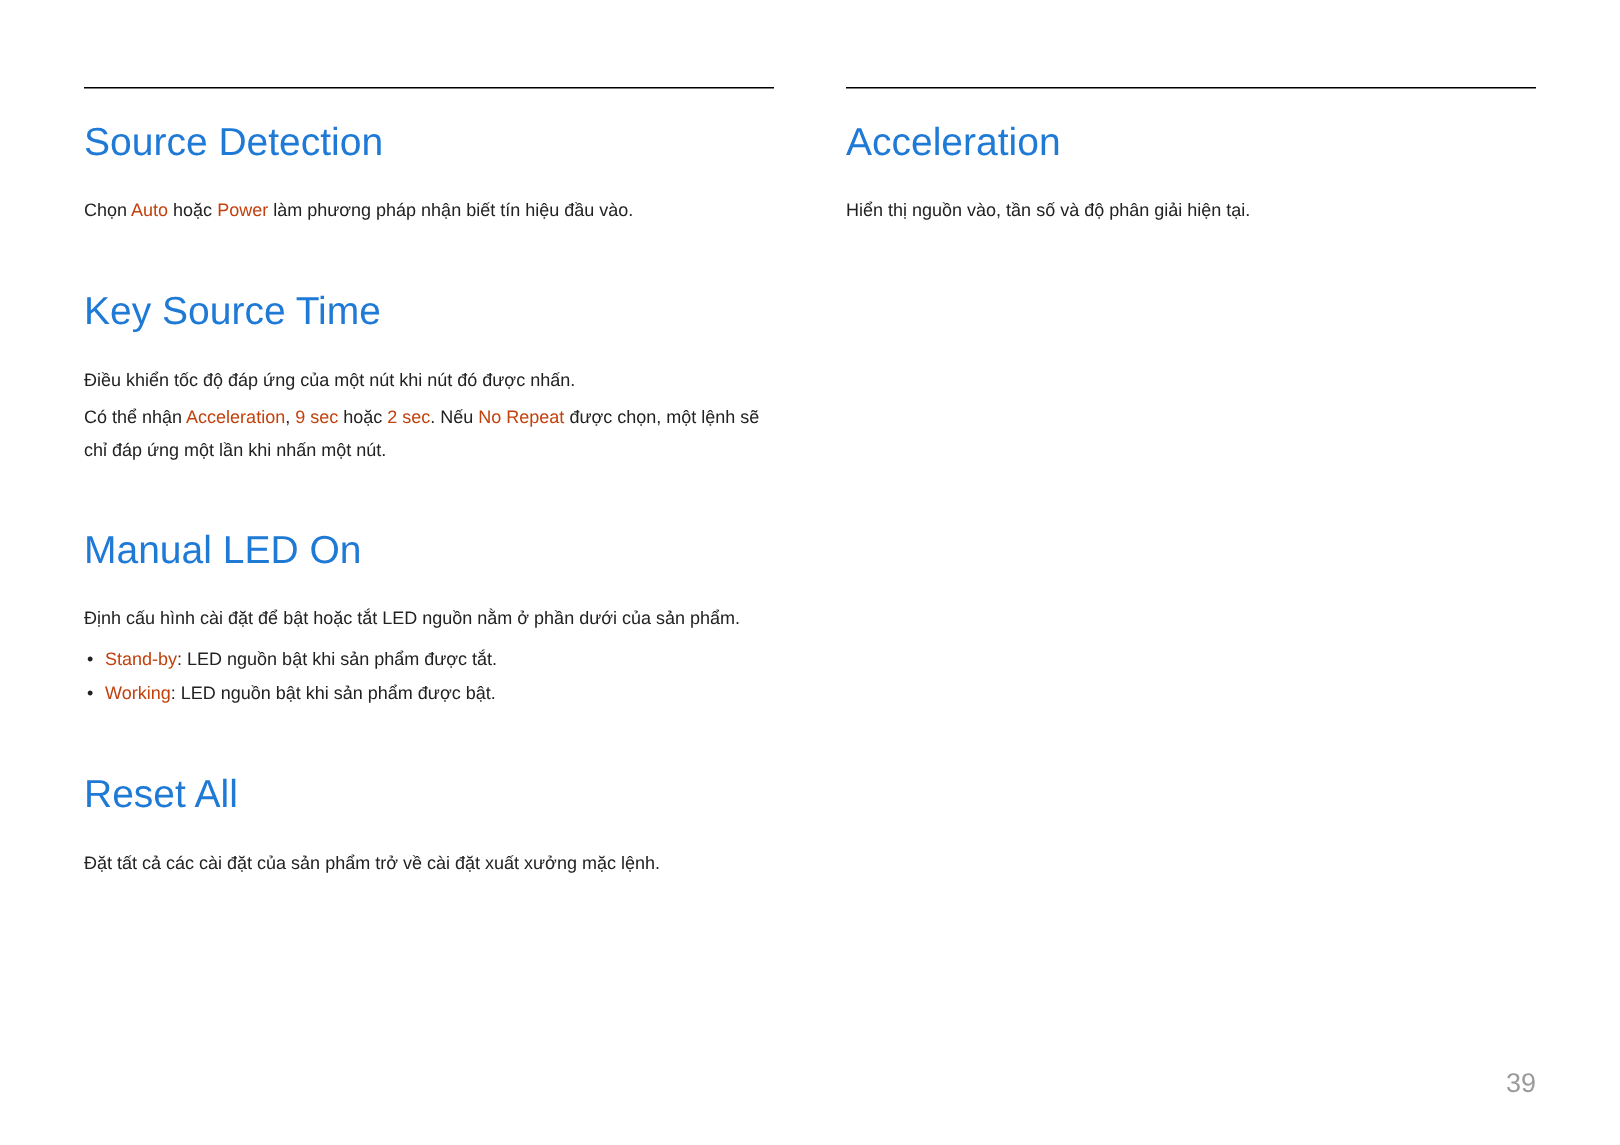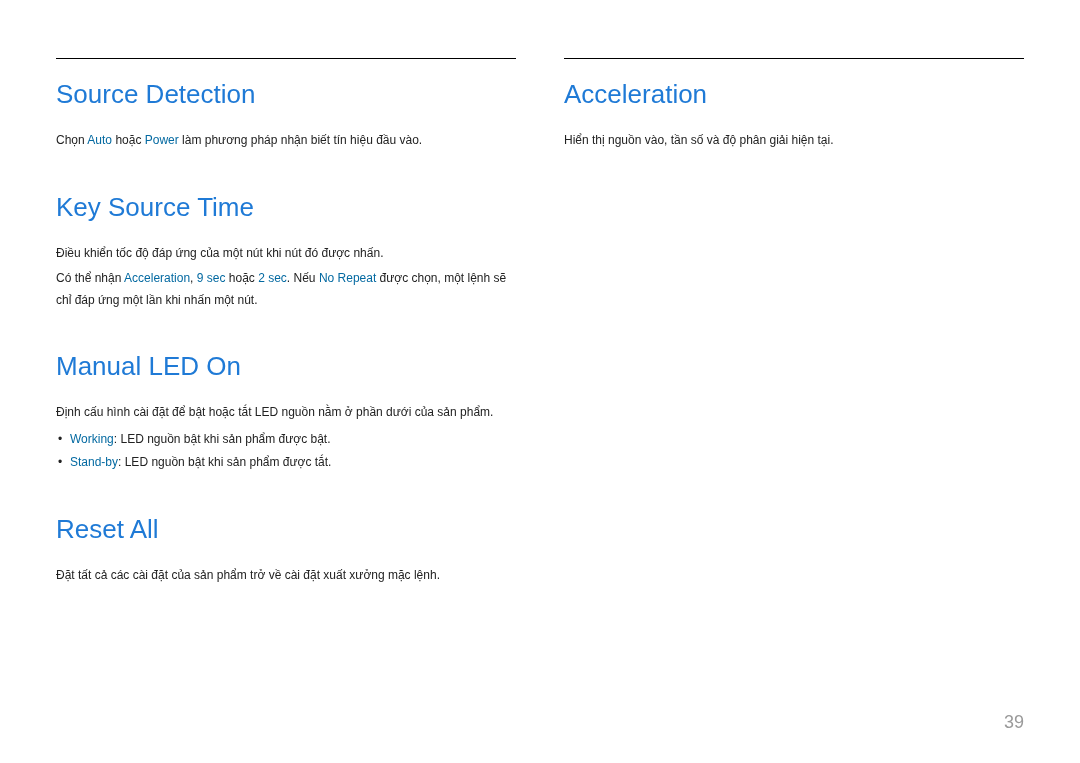--- a/index.html
+++ b/index.html
@@ -38,21 +38,21 @@
   }
   .body-text {
     font-size: 12px;
     color: #222;
     line-height: 1.8;
   }
   .body-text p {
     margin-bottom: 4px;
   }
   .highlight {
-    color: #0369a1;
+    color: #c2410c;
   }
   ul.bullets {
     list-style: none;
     padding-left: 0;
   }
   ul.bullets li {
     position: relative;
     padding-left: 14px;
     font-size: 12px;
     color: #222;
@@ -93,22 +93,22 @@
             <p><span>Điều khiển tốc độ đáp ứng của một nút khi nút đó được nhấn.</span></p>
             <p><span>Có thể nhận </span><span class="highlight">Acceleration</span><span>, </span><span class="highlight">9 sec</span><span> hoặc </span><span class="highlight">2 sec</span><span>. Nếu </span><span class="highlight">No Repeat</span><span> được chọn, một lệnh sẽ chỉ đáp ứng một lần khi nhấn một nút.</span></p>
           </div>
         </div>
         <div class="section">
           <h2>Manual LED On</h2>
           <div class="body-text">
             <p><span>Định cấu hình cài đặt để bật hoặc tắt LED nguồn nằm ở phần dưới của sản phẩm.</span></p>
           </div>
           <ul class="bullets">
+            <li><span class="highlight">Stand-by</span><span>: LED nguồn bật khi sản phẩm được tắt.</span></li>
             <li><span class="highlight">Working</span><span>: LED nguồn bật khi sản phẩm được bật.</span></li>
-            <li><span class="highlight">Stand-by</span><span>: LED nguồn bật khi sản phẩm được tắt.</span></li>
           </ul>
         </div>
         <div class="section">
           <h2>Reset All</h2>
           <div class="body-text">
             <p><span>Đặt tất cả các cài đặt của sản phẩm trở về cài đặt xuất xưởng mặc lệnh.</span></p>
           </div>
         </div>
       </div>
   </div>

